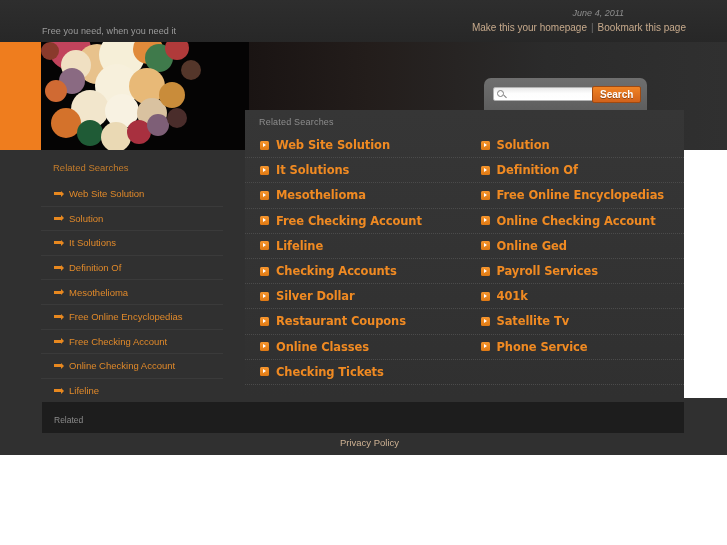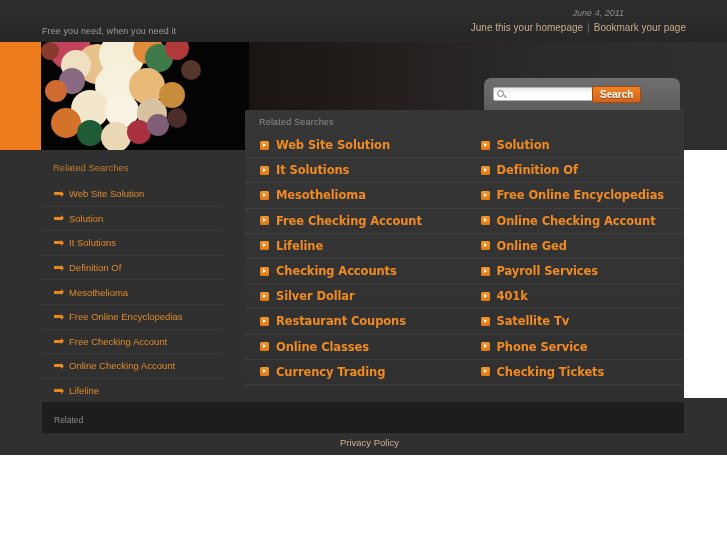--- a/index.html
+++ b/index.html
@@ -111,21 +111,21 @@
   }
   .hero-dark {
     position: absolute; left: 249px; top: 0;
     width: 478px; height: 108px;
     background: linear-gradient(90deg,#1a1413 0%,#231d1b 25%,#2b2b2b 62%,#303030 100%);
   }
 
   
   .searchbox {
     position: absolute; left: 484px; top: 78px;
-    width: 196px; height: 32px;
+    width: 163px; height: 32px;
     background: linear-gradient(180deg,#6f6f6f 0%,#5e5e5e 100%);
     border-radius: 7px 7px 0 0;
     z-index: 6;
   }
   .search-input {
     position: absolute; left: 9px; top: 9px;
     width: 110px; height: 14px;
     background: linear-gradient(180deg,#e9e9e9 0%,#fdfdfd 45%,#ffffff 100%);
     border: 1px solid #b3b3b3;
     border-radius: 2px;
@@ -319,21 +319,21 @@
   <div class="topbar">
     <div class="tagline">Free you need, when you need it</div>
     <div class="datetext">June 4, 2011</div>
 
     <div class="langsel">
       <span>English</span>
       <span class="lang-arrow"></span>
     </div>
 
     <div class="toplinks">
-      <a href="#">June this your homepage</a><span class="sep">|</span><a href="#">Bookmark your page</a>
+      <a href="#">Make this your homepage</a><span class="sep">|</span><a href="#">Bookmark this page</a>
     </div>
   </div>
 
   <div class="hero">
     <div class="hero-orange"></div>
     <div class="hero-photo">
       <div class="bok" style="left:8px;  top:-14px; width:42px; height:42px; background:#c2435c;"></div>
       <div class="bok" style="left:36px; top:2px;   width:40px; height:40px; background:#e8c28c;"></div>
       <div class="bok" style="left:20px; top:8px;   width:30px; height:30px; background:#f0e0c2;"></div>
       <div class="bok" style="left:58px; top:-10px; width:46px; height:46px; background:#f6efd8;"></div>
@@ -455,24 +455,20 @@
             <a class="panel-link" href="#">Online Classes</a>
           </div>
           <div class="panel-cell">
             <span class="arrow-icon"></span>
             <a class="panel-link" href="#">Phone Service</a>
           </div>
         </div>
         <div class="panel-row">
           <div class="panel-cell">
             <span class="arrow-icon"></span>
-            <a class="panel-link" href="#">Currency Trading</a>
-          </div>
-          <div class="panel-cell">
-            <span class="arrow-icon"></span>
             <a class="panel-link" href="#">Checking Tickets</a>
           </div>
         </div>
       </div>
   </div>
 
   <div class="sidebar">
     <div class="side-title">Related Searches</div>
     <div class="side-list" id="side-list">
         <div class="side-row">

